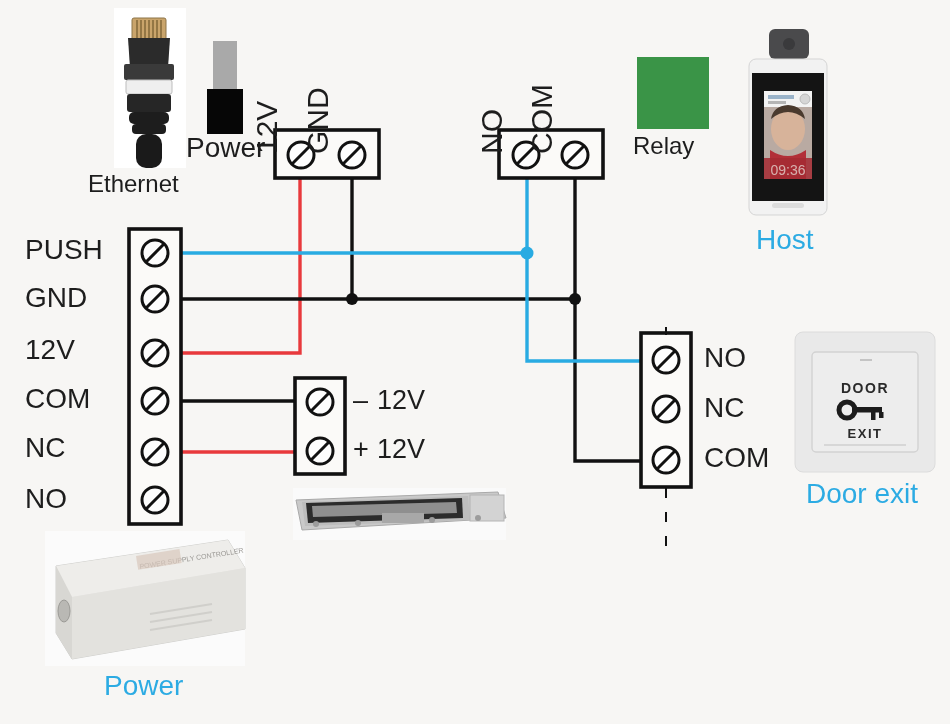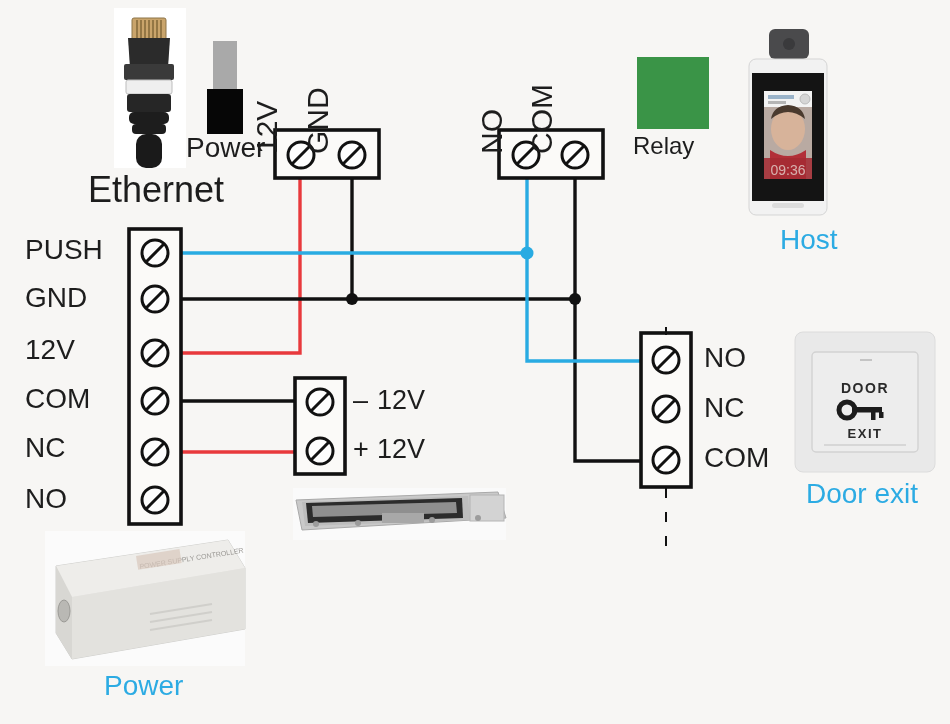--- a/index.html
+++ b/index.html
@@ -220,20 +220,20 @@
 
   <div class="lbl lbl-dark" style="left:353px; top:387px; font-size:27px;">–</div>
   <div class="lbl lbl-dark" style="left:377px; top:387px; font-size:27px;">12V</div>
   <div class="lbl lbl-dark" style="left:353px; top:436px; font-size:27px;">+</div>
   <div class="lbl lbl-dark" style="left:377px; top:436px; font-size:27px;">12V</div>
 
   <div class="lbl lbl-dark" style="left:704px; top:344px; font-size:28px;">NO</div>
   <div class="lbl lbl-dark" style="left:704px; top:394px; font-size:28px;">NC</div>
   <div class="lbl lbl-dark" style="left:704px; top:444px; font-size:28px;">COM</div>
 
-  <div class="lbl lbl-dark" style="left:88px; top:172px; font-size:36px;">Ethernet</div>
+  <div class="lbl lbl-dark" style="left:88px; top:172px; font-size:24px;">Ethernet</div>
   <div class="lbl lbl-dark" style="left:186px; top:134px; font-size:28px;">Power</div>
   <div class="lbl lbl-dark" style="left:633px; top:134px; font-size:24px;">Relay</div>
-  <div class="lbl lbl-blue" style="left:756px; top:226px; font-size:28px;margin-left:24px;">Host</div>
+  <div class="lbl lbl-blue" style="left:756px; top:226px; font-size:28px;">Host</div>
   <div class="lbl lbl-blue" style="left:806px; top:480px; font-size:28px;">Door exit</div>
   <div class="lbl lbl-blue" style="left:104px; top:672px; font-size:28px;">Power</div>
 
 </div>
 
 </body></html>

